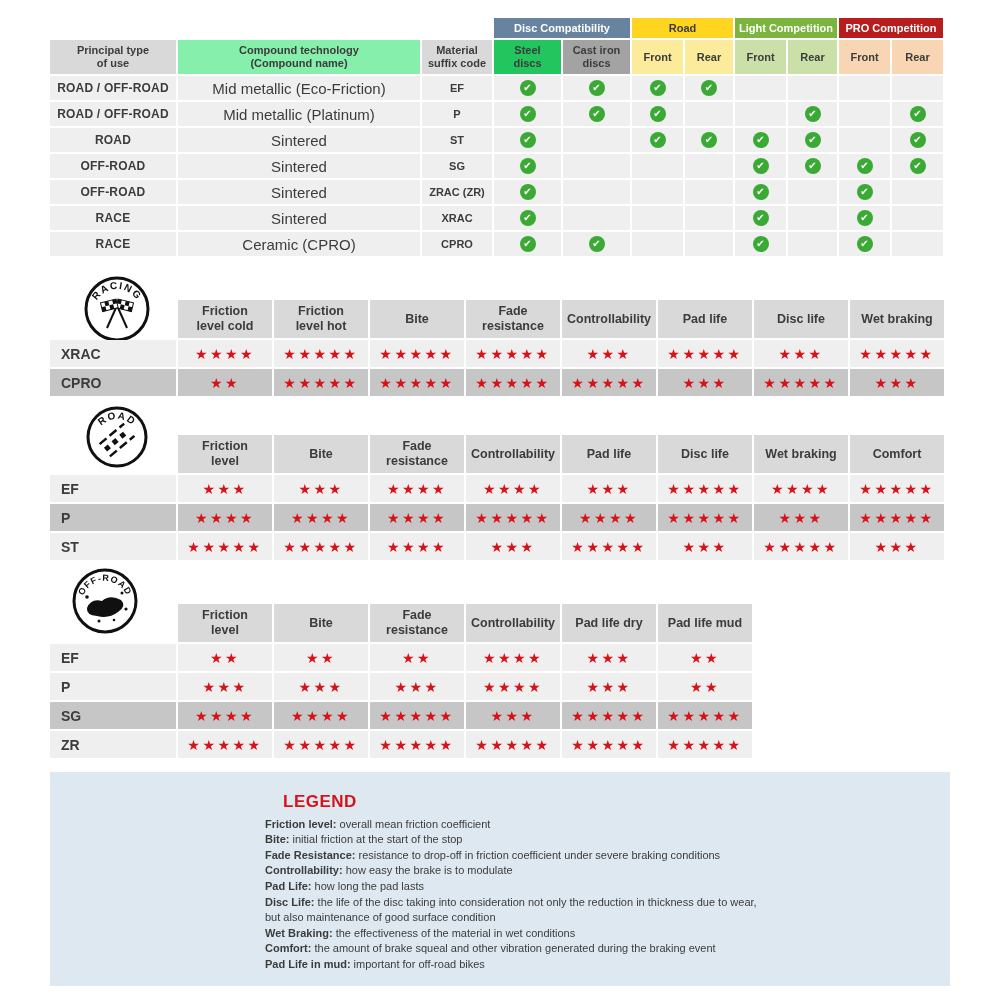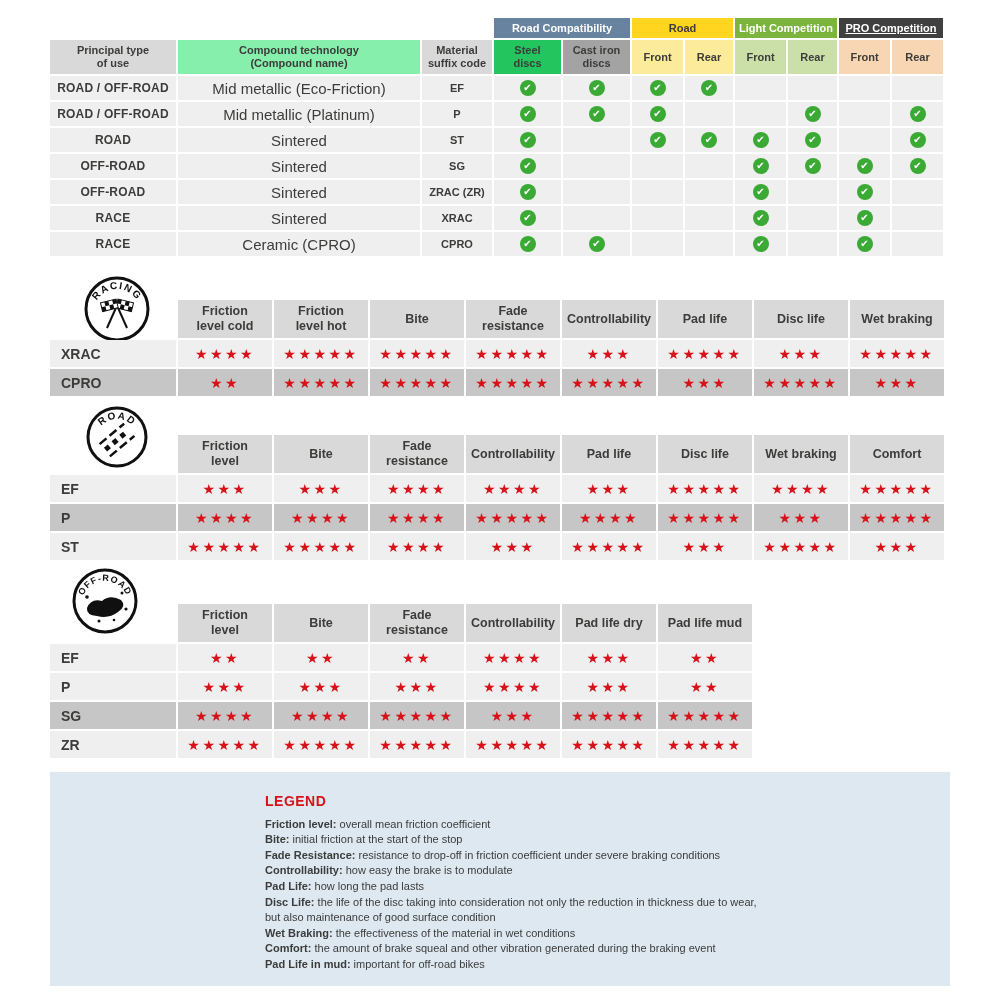--- a/index.html
+++ b/index.html
@@ -33,34 +33,34 @@
   .r-label { justify-content:flex-start; padding-left:11px; font-size:14px; font-weight:bold; }
   .stars { color:var(--star); font-size:14px; letter-spacing:2.5px; white-space:nowrap; overflow:hidden; }
   .light { background:var(--rowlight); }
   .dark  { background:var(--rowdark); }
 
   .icon-badge { position:absolute; }
 
   
   .legend { position:absolute; left:50px; top:772px; width:900px; height:214px; background:var(--legendbg); }
   .legend-inner { padding:22px 30px 0 215px; font-size:11px; line-height:15.6px; }
-  .legend-title { color:var(--star); font-weight:bold; font-size:14px; margin-bottom:7px; letter-spacing:.5px; }
+  .legend-title { color:var(--star); font-weight:bold; font-size:17px; margin-bottom:7px; letter-spacing:.5px;margin-left:18px; }
   .legend-line b { font-weight:bold; }
 </style>
 </head>
 <body>
 
 <div class="page">
 
   <div id="compat" class="compat-grid">
       <div class="cell ghost" style="grid-column: span 3;"></div>
-      <div class="cell group-cell" style="background: rgb(103, 131, 159); color: rgb(255, 255, 255);">Road Compatibility</div>
+      <div class="cell group-cell" style="background: rgb(103, 131, 159); color: rgb(255, 255, 255);">Disc Compatibility</div>
       <div class="cell group-cell" style="background: rgb(255, 213, 32); color: rgb(60, 60, 59);">Road</div>
       <div class="cell group-cell" style="background: rgb(124, 181, 62); color: rgb(255, 255, 255);">Light Competition</div>
-      <div class="cell group-cell" style="background: #404040; color: rgb(255, 255, 255); text-decoration: underline;">PRO Competition</div>
+      <div class="cell group-cell" style="background: #b91c1c; color: rgb(255, 255, 255);">PRO Competition</div>
       <div class="cell col-head" style="background: rgb(217, 217, 217);">Principal type
 of use</div>
       <div class="cell col-head" style="background: #86efac;">Compound technology
 (Compound name)</div>
       <div class="cell col-head" style="background: rgb(217, 217, 217);">Material
 suffix code</div>
       <div class="cell col-head" style="background: #22c55e;">Steel
 discs</div>
       <div class="cell col-head" style="background: #a3a3a3;">Cast iron
 discs</div>

